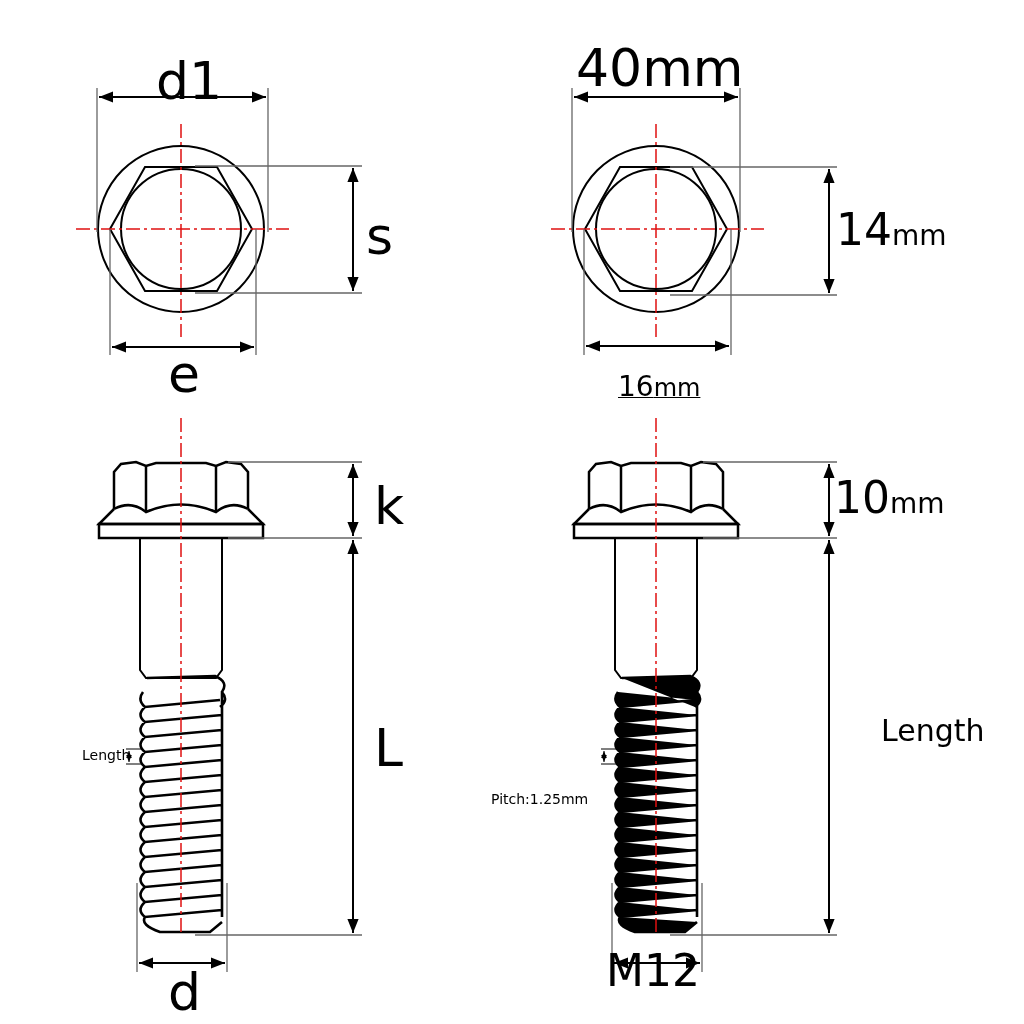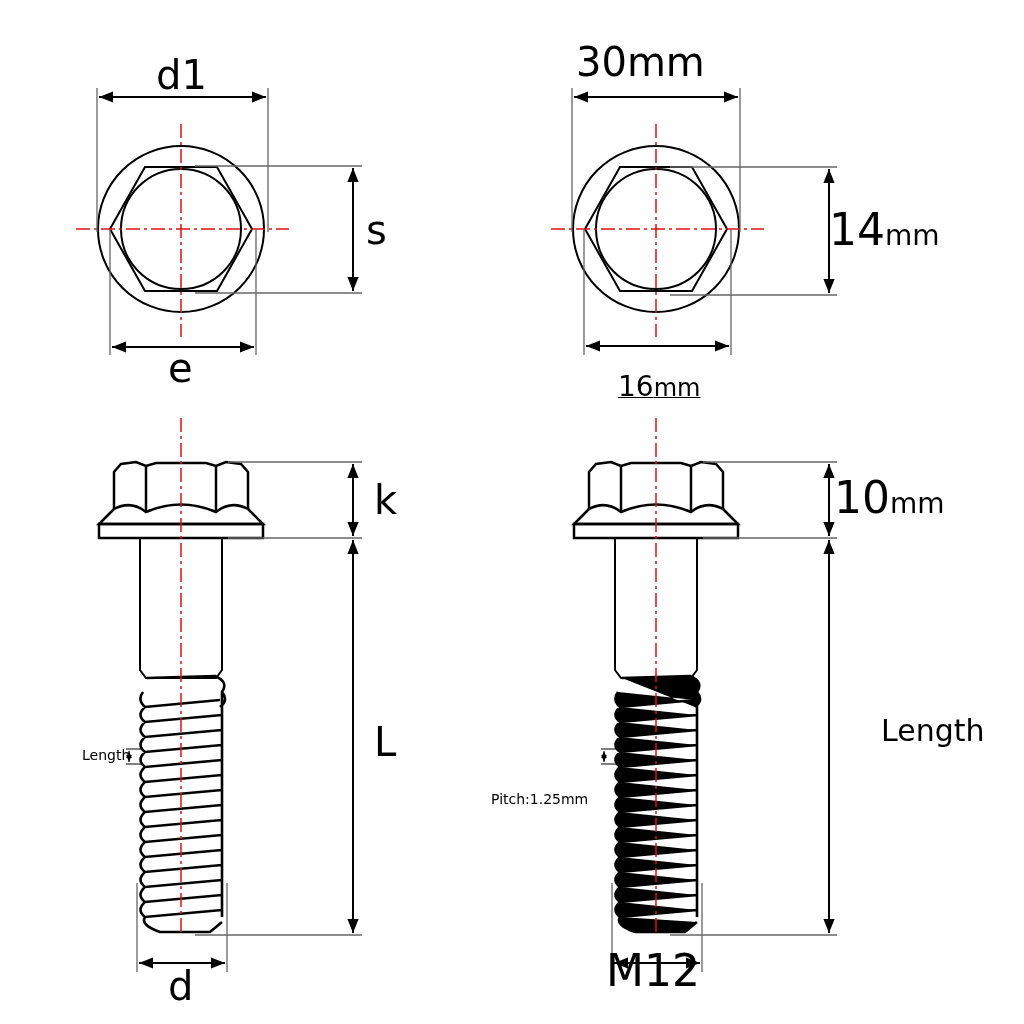--- a/index.html
+++ b/index.html
@@ -1,19 +1,19 @@
 <!DOCTYPE html>
 <html><head>
 <meta charset="utf-8">
 <style>
   html,body{margin:0;padding:0;background:#ffffff;}
   body{width:1024px;height:1024px;position:relative;overflow:hidden;font-family:"DejaVu Sans","Liberation Sans",sans-serif;}
   svg{position:absolute;left:0;top:0;}
   .lbl{position:absolute;color:#000;line-height:1;white-space:nowrap;}
-  .big{font-size:40px;}
+  .big{font-size:52px;}
   .mm{font-size:28px;}
   .small{font-size:14px;}
 </style>
 </head>
 <body>
 
 <svg width="1024" height="1024" viewBox="0 0 1024 1024">
   <defs>
     <marker id="ar" viewBox="0 0 10 10" refX="10" refY="5" markerWidth="7" markerHeight="7" orient="auto-start-reverse">
       <path d="M0,1 L10,5 L0,9 z" fill="#000"></path>
@@ -110,26 +110,26 @@
     <line x1="601" y1="764" x2="616" y2="764" stroke="#000" stroke-width="1"></line>
     <line x1="604" y1="751" x2="604" y2="762" stroke="#000" stroke-width="1" marker-start="url(#ar)" marker-end="url(#ar)"></line>
   </g>
 </svg>
 
 <div class="lbl big" style="left:156px;top:55px;">d1</div>
 <div class="lbl big" style="left:168px;top:348px;">e</div>
 <div class="lbl big" style="left:366px;top:210px;">s</div>
 
 <div class="lbl" style="left:576px;top:42px;">
-  <span class="big">30</span><span class="big">mm</span>
+  <span class="big">40</span><span class="big">mm</span>
 </div>
 <div class="lbl" style="left:618px;top:373px;text-decoration:underline;">
   <span class="mm">16</span><span class="mm" style="font-size:24px">mm</span>
 </div>
-<div class="lbl" style="left:829px;top:208px;">
+<div class="lbl" style="left:829px;top:208px;padding-left:7px;">
   <span class="big" style="font-size:44px">14</span><span class="mm">mm</span>
 </div>
 
 <div class="lbl big" style="left:374px;top:480px;">k</div>
 <div class="lbl big" style="left:374px;top:722px;">L</div>
 <div class="lbl big" style="left:168px;top:966px;">d</div>
 <div class="lbl small" style="left:82px;top:748px;">Length</div>
 
 <div class="lbl" style="left:834px;top:476px;text-align:center;">
   <span class="big" style="font-size:44px">10</span><span class="mm">mm</span>

